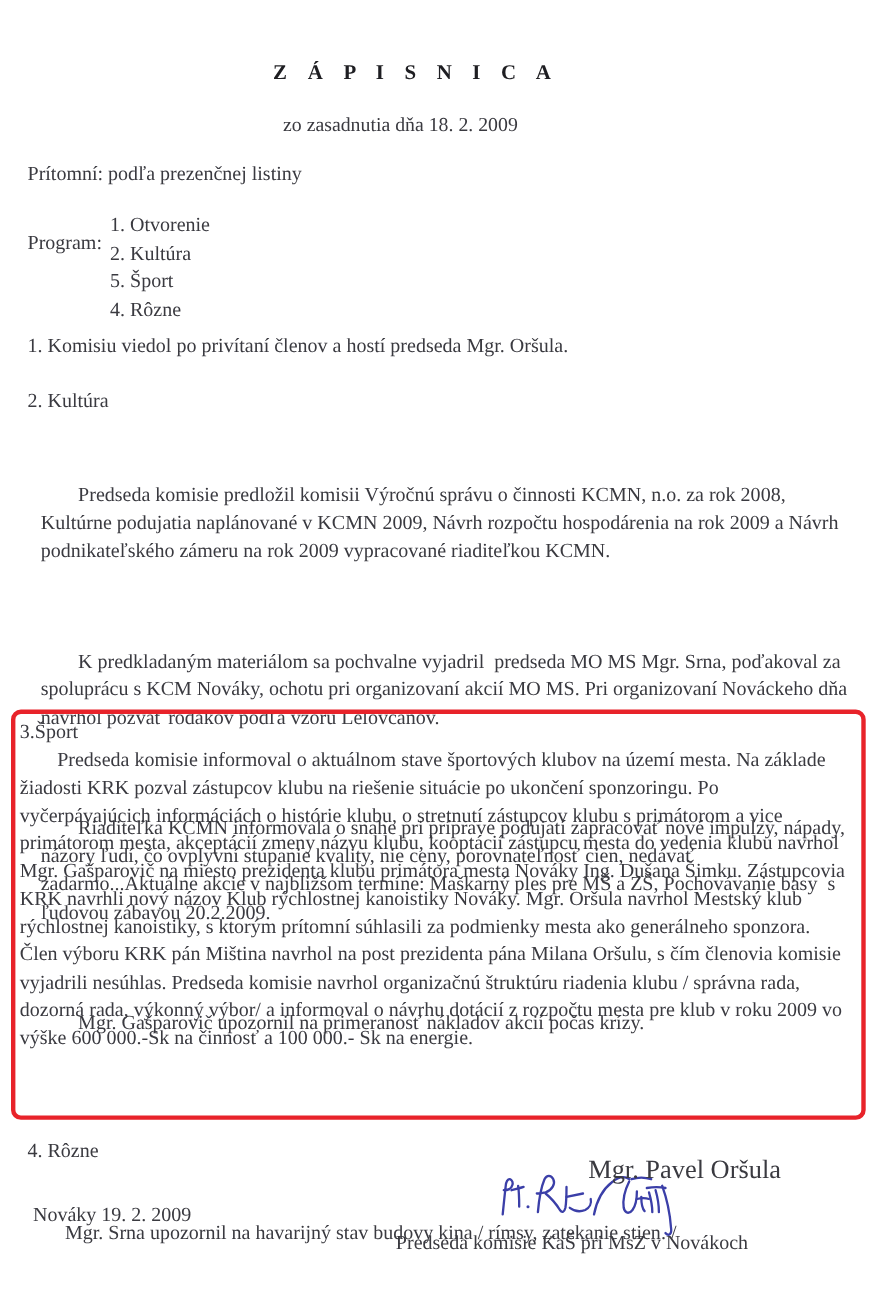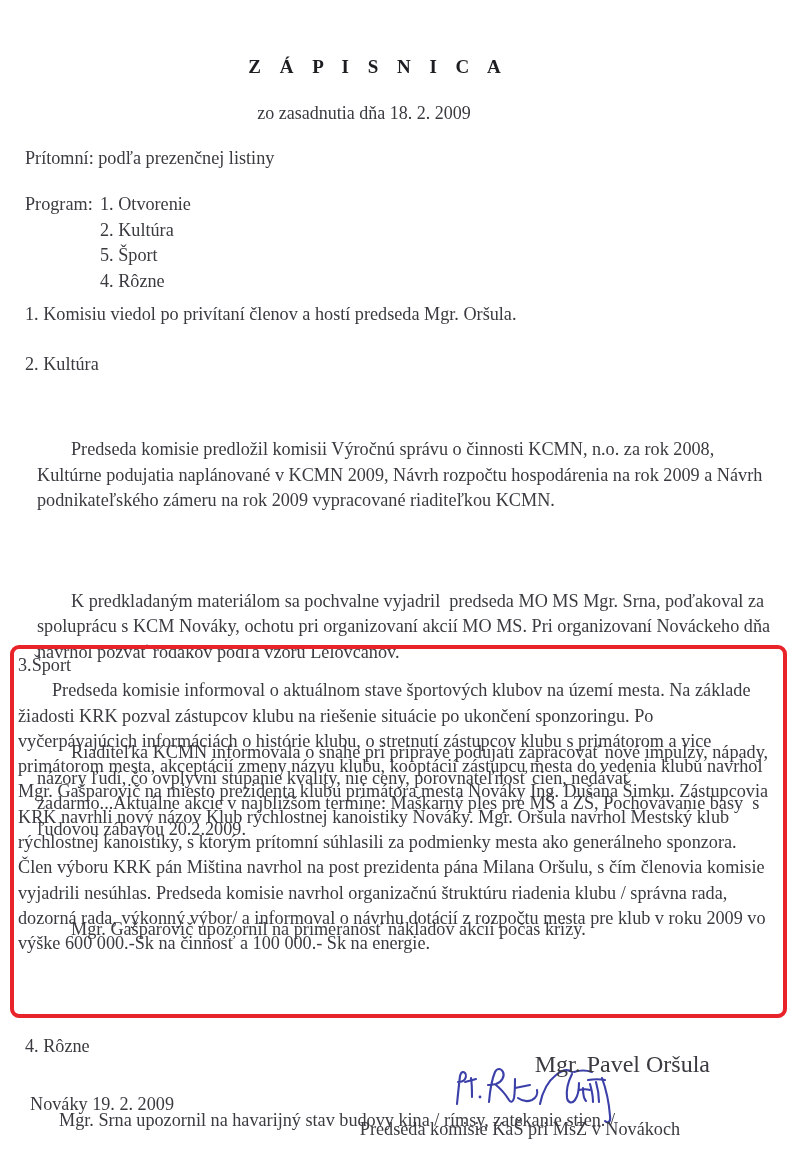--- a/index.html
+++ b/index.html
@@ -58,21 +58,21 @@
   
   .body-text {
     position: absolute;
     left: 25px;
     font-size: 18.2px;
     line-height: 25.5px;
     color: #3a3a40;
     white-space: pre-wrap;
   }
   .attendees { top: 146px; }
-  .program-label { top: 192px; }
+  .program-label { top: 208px; }
   .program-list {
     position: absolute;
     left: 100px;
     top: 192px;
     font-size: 18.2px;
     line-height: 25.5px;
     color: #3a3a40;
   }
   .program-list .prog-item { display: block; }
 

